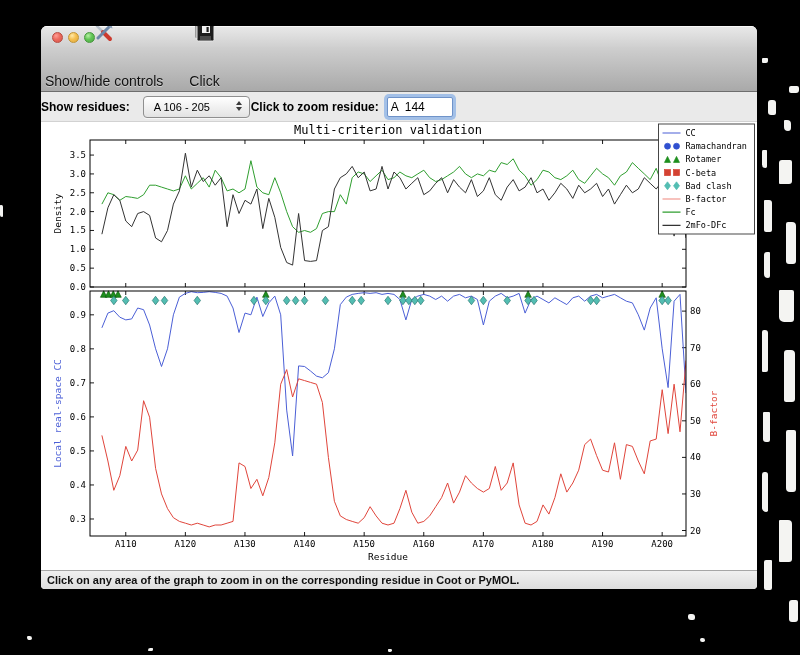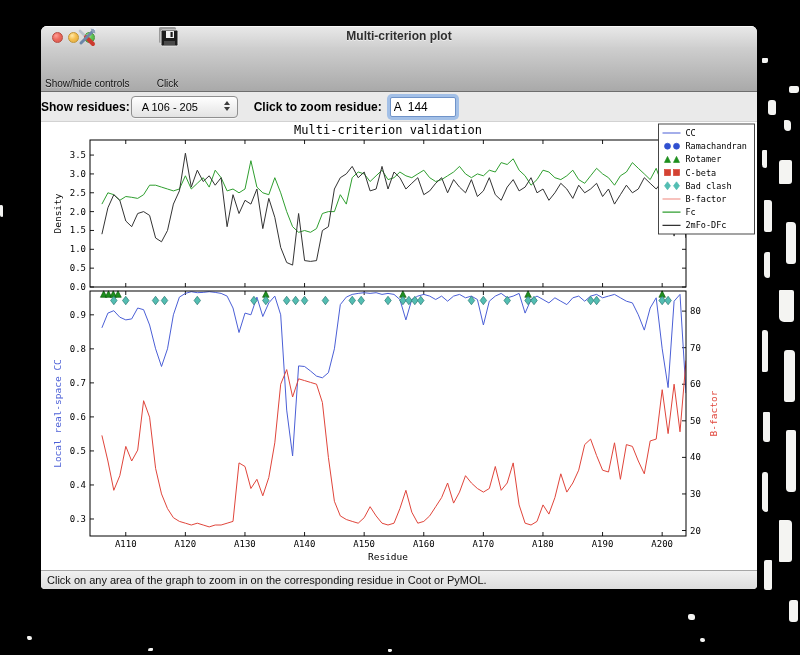--- a/index.html
+++ b/index.html
@@ -21,74 +21,73 @@
               height:1px; background:rgba(255,255,255,.75); }
   .traffic { position:absolute; top:6px; width:11px; height:11px; border-radius:50%; }
   .t-red    { left:11px;  background:radial-gradient(circle at 35% 30%, #ff9d94 0%, #ec6a5e 45%, #d5544a 100%); border:1px solid #b74a40; }
   .t-yellow { left:27px;  background:radial-gradient(circle at 35% 30%, #ffe9a8 0%, #f5bf4f 45%, #dda83e 100%); border:1px solid #c09435; }
   .t-green  { left:43px;  background:radial-gradient(circle at 35% 30%, #b6f0a4 0%, #61c555 45%, #4ea844 100%); border:1px solid #46953c; }
   #win-title { position:absolute; left:0; right:0; top:3px; text-align:center;
                font-size:12px; font-weight:bold; color:#2e2e2e;
                text-shadow:0 1px 0 rgba(255,255,255,.55); }
   .tb-item { display:flex; flex-direction:column; align-items:center; gap:1px; cursor:default; }
   .tb-item svg { display:block; }
-  .tb-label { font-size:10px; color:#111; text-shadow:0 1px 0 rgba(255,255,255,.4);margin-top:28px; }
+  .tb-label { font-size:14px; color:#111; text-shadow:0 1px 0 rgba(255,255,255,.4);margin-top:28px; }
 
   
   #controls { height:30px; background:#eaeaea; border-bottom:1px solid #d2d2d2;
               display:flex; align-items:center; padding-left:0; }
   .ctl-label { font-size:12px; font-weight:bold; color:#000; }
-  #residue-popup { margin-left:1px; position:relative; height:22px; min-width:107px;
+  #residue-popup { margin-left:13px; position:relative; height:22px; min-width:107px;
               border:1px solid #8f8f8f; border-radius:4px;
               background:linear-gradient(#ffffff,#e3e3e3);
               box-shadow:0 1px 0 rgba(255,255,255,.6);
               display:flex; align-items:center; padding:0 24px 0 10px;
               font-size:11px; color:#000; cursor:default; }
   #residue-popup .arrows { position:absolute; right:7px; top:4px; display:flex;
               flex-direction:column; gap:2px; }
   #residue-popup .arr-up   { width:0;height:0;border-left:3.5px solid transparent;
               border-right:3.5px solid transparent; border-bottom:4px solid #3c3c3c; }
   #residue-popup .arr-down { width:0;height:0;border-left:3.5px solid transparent;
               border-right:3.5px solid transparent; border-top:4px solid #3c3c3c; }
-  #zoom-label { margin-left:16px; }
+  #zoom-label { margin-left:1px; }
   #zoom-input { margin-left:8px; width:66px; height:20px; border:1px solid #6f93c9;
               border-radius:2px; background:#fff; font-size:12px; padding-left:3px;
               font-family:"Liberation Sans",sans-serif; white-space:pre;
               box-shadow:0 0 0 3px rgba(104,156,227,.55); outline:none; }
 
   
   #plot-region { position:relative; width:604px; height:448px; background:#fff; }
   #plot-svg { position:absolute; left:0; top:0; }
   .frame { fill:none; stroke:#000; stroke-width:1; }
   .tickmark { stroke:#000; stroke-width:0.9; }
   .tick-label { font-family:"DejaVu Sans Mono",monospace; font-size:9px; fill:#000; }
   .axis-label { font-family:"DejaVu Sans Mono",monospace; font-size:9.5px; }
   .chart-title { font-family:"DejaVu Sans Mono",monospace; font-size:12px; fill:#000; }
   .legend-label { font-family:"DejaVu Sans Mono",monospace; font-size:8.5px; fill:#000; }
 
   
   #statusbar { height:19px; background:linear-gradient(#f0f0f0,#dddddd);
                border-top:1px solid #a6a6a6; display:flex; align-items:center;
-               padding-left:6px; font-size:11px; color:#111; }
+               padding-left:6px; font-size:11px; color:#111;font-weight:bold; }
 
   
   .speck { position:absolute; background:#f4f4f2; }
 </style>
 </head>
 <body>
 
 <div id="stage">
 
   <div id="window">
 
     <div id="titlebar">
       <span class="traffic t-red"></span>
       <span class="traffic t-yellow"></span>
       <span class="traffic t-green"></span>
-      <div id="win-title">Multi-criterion plot</div>
     </div>
 
     <div id="toolbar">
       <div class="tb-item">
         <span>
           <svg width="24" height="24" viewBox="0 0 24 24">
             <line x1="5" y1="6" x2="18" y2="19" stroke="#b9c2cc" stroke-width="2.6" stroke-linecap="round"></line>
             <line x1="11" y1="12" x2="18" y2="19" stroke="#cc3a2e" stroke-width="4" stroke-linecap="round"></line>
             <line x1="18.5" y1="5.5" x2="6" y2="18" stroke="#6d87a8" stroke-width="3" stroke-linecap="round"></line>
             <path d="M15.5 3.5 l4 1 l1 4 l-3 -1 z" fill="#8ea2bb"></path>

